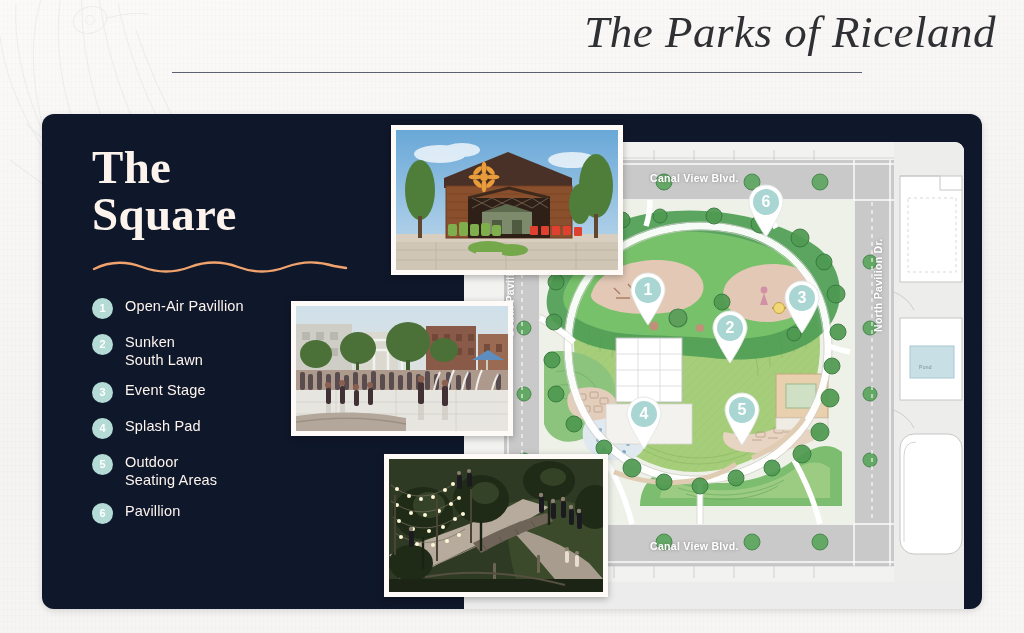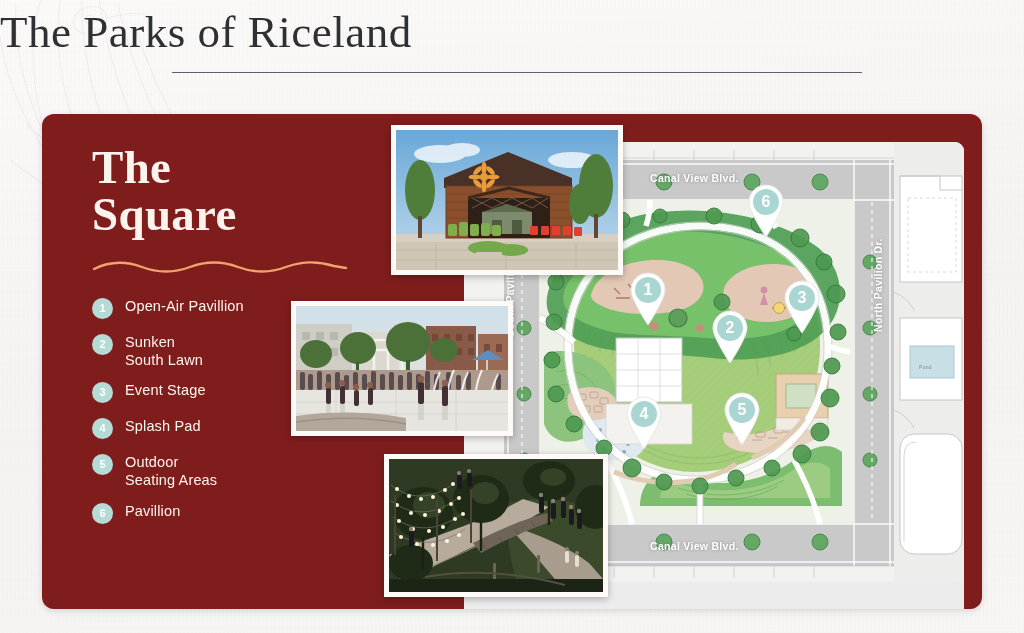--- a/index.html
+++ b/index.html
@@ -43,21 +43,22 @@
     opacity: .5;
     pointer-events: none;
   }
 
   
   .header {
     position: absolute;
     left: 0; top: 0;
     width: 996px;
     height: 110px;
-    text-align: left;
+    text-align: right;
+    font-style: italic;
   }
   .page-title {
     font-family: "Liberation Serif", serif;
     font-size: 45px;
     line-height: 1;
     letter-spacing: .5px;
     color: #2f3033;
     padding-top: 10px;
     white-space: nowrap;
   }
@@ -66,21 +67,21 @@
     left: 172px; top: 72px;
     width: 690px; height: 0;
     border-top: 1.6px solid #5c6070;
   }
 
   
   .panel {
     position: absolute;
     left: 42px; top: 114px;
     width: 940px; height: 495px;
-    background: #7f1d1d;
+    background: #0f172a;
     border-radius: 12px;
     box-shadow: 0 2px 7px rgba(0,0,0,.13);
     overflow: hidden;
   }
 
   
   .left-col {
     position: absolute;
     left: 50px; top: 30px;
     width: 300px;

